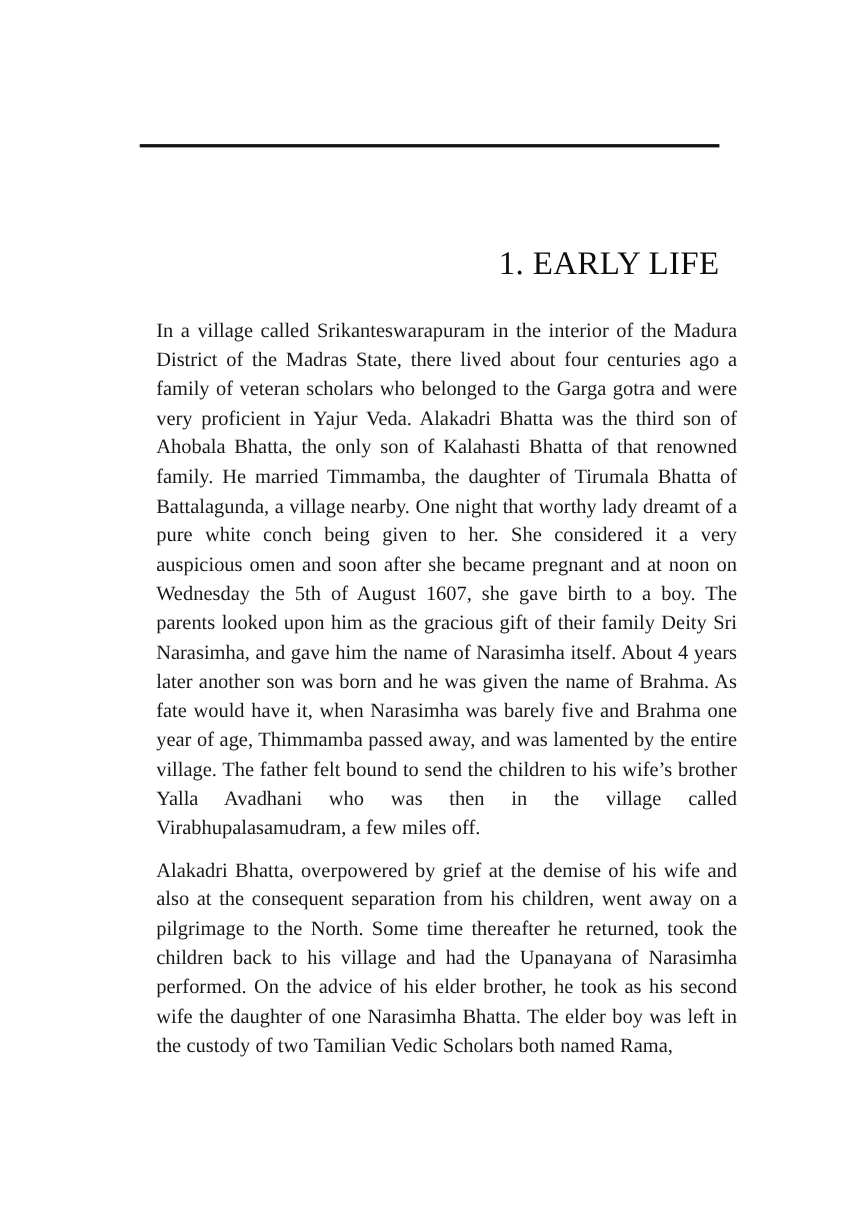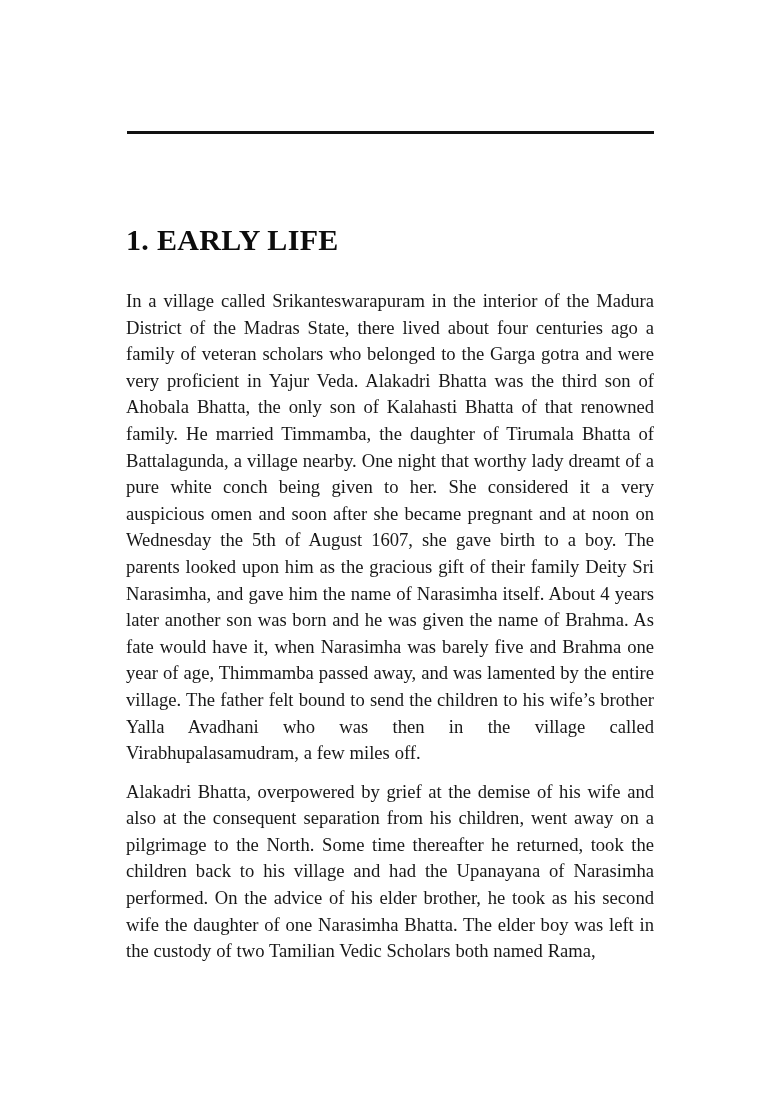--- a/index.html
+++ b/index.html
@@ -33,33 +33,33 @@
     height: 3px;
     background: #121212;
   }
 
   
   .chapter-heading {
     position: absolute;
     left: 126px;
     top: 222px;
     width: 528px;
-    text-align: left;
+    text-align: right;
     font-size: 30px;
-    font-weight: bold;
+    font-weight: normal;
     letter-spacing: 0.3px;
     color: #0d0d0d;
     line-height: 36px;
     margin: 0;
   }
 
   
   .body-text {
     position: absolute;
-    left: 126px;
+    left: 142px;
     top: 288px;
     width: 528px;
   }
 
   .para {
     margin: 0;
     font-size: 18.6px;
     line-height: 26.6px;
     text-align: justify;
     text-justify: inter-word;

